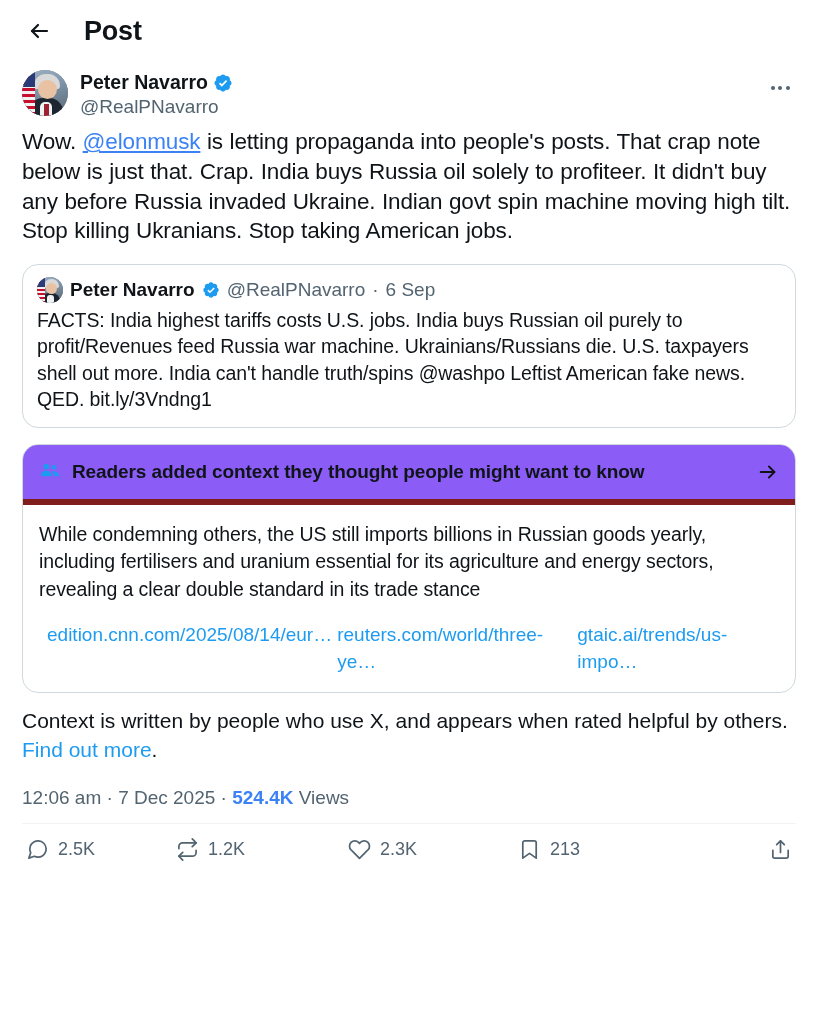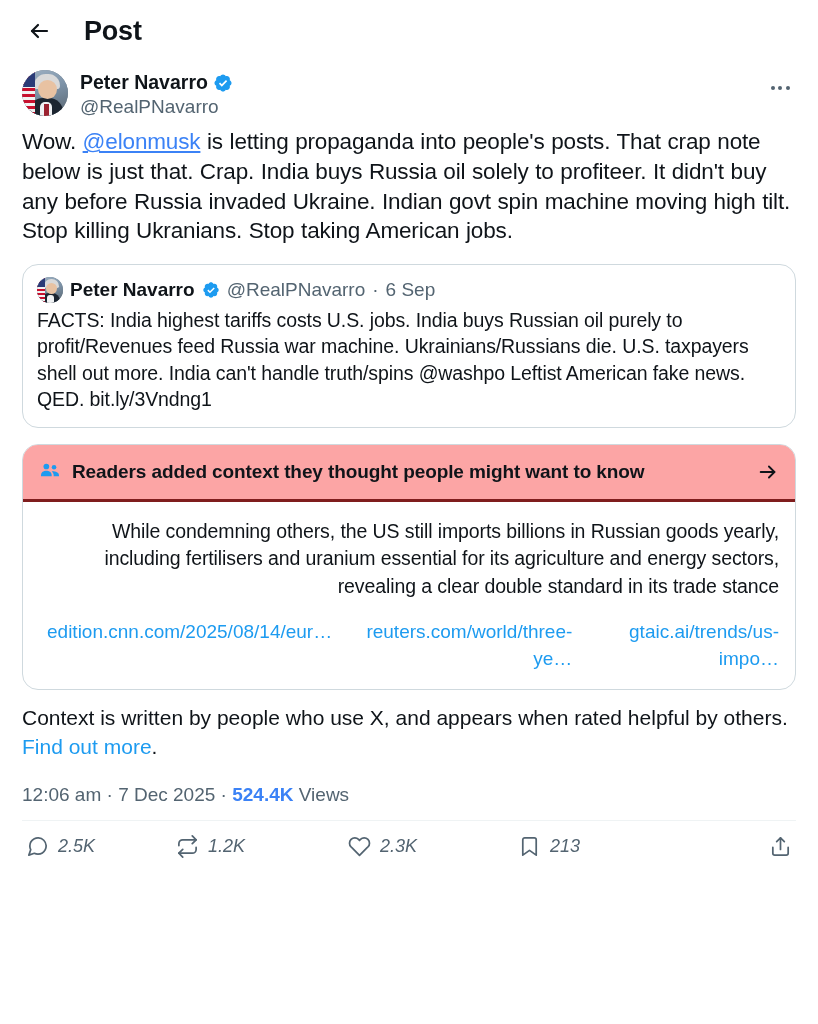--- a/index.html
+++ b/index.html
@@ -171,37 +171,36 @@
   }
 
   
   .note-card {
     margin: 16px 22px 0 22px;
     border: 1px solid #cfd9de;
     border-radius: 16px;
     overflow: hidden;
   }
   .note-header {
-    background: #fca5a5;
-    border-bottom: 3px solid #7f1d1d;
+    background: #8b5cf6;
+    border-bottom: 6px solid #7f1d1d;
     display: flex;
     align-items: center;
     padding: 14px 16px;
     gap: 11px;
   }
   .note-header-title {
     font-size: 19px;
     font-weight: bold;
     flex: 1;
     letter-spacing: -0.1px;
   }
   .note-arrow { color: #0f1419; display: flex; align-items: center; }
   .note-body {
     padding: 16px 16px 16px 16px;
-    text-align: right;
   }
   .note-text {
     font-size: 19.5px;
     line-height: 1.4;
     letter-spacing: -0.1px;
   }
   .note-links {
     margin-top: 18px;
     display: flex;
     flex-direction: row;
@@ -235,21 +234,20 @@
     background: #eff3f4;
     margin: 0 22px;
   }
 
   
   .actions {
     display: flex;
     align-items: center;
     padding: 14px 26px 0 26px;
     color: #536471;
-    font-style: italic;
   }
   .action {
     display: flex;
     align-items: center;
     gap: 9px;
     font-size: 18px;
     cursor: pointer;
   }
   .action svg { display: block; }
   .a-reply { width: 150px; }

